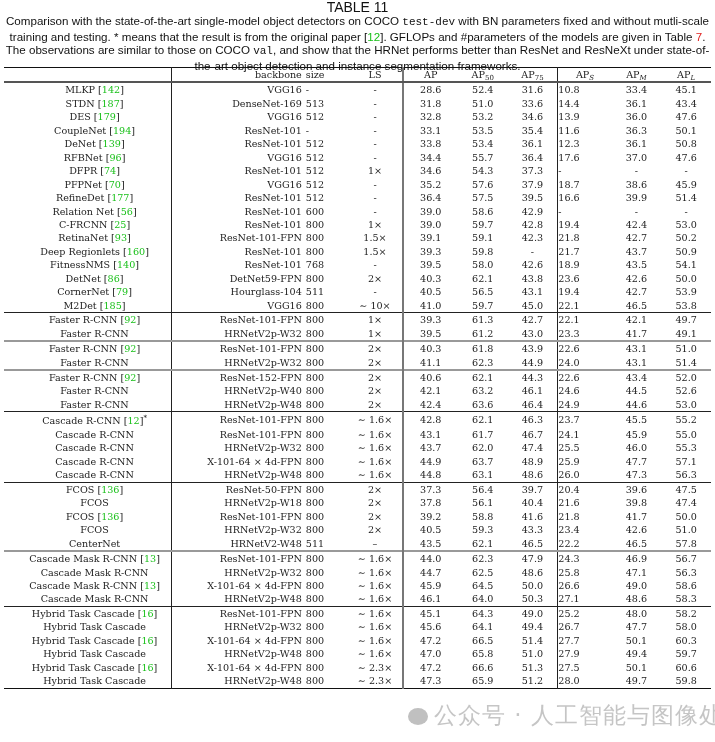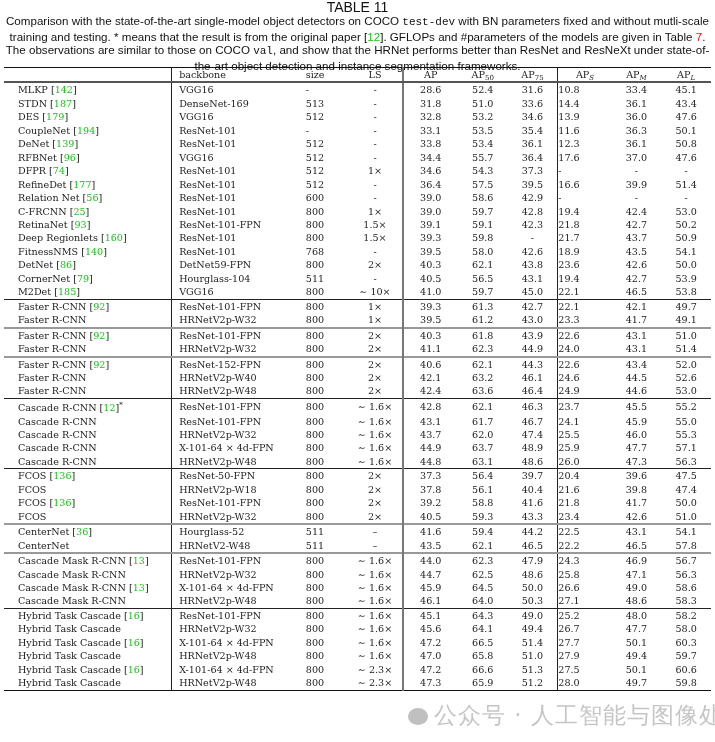--- a/index.html
+++ b/index.html
@@ -31,22 +31,22 @@
     padding: 0;
     height: 13.45px;
     line-height: 13.45px;
     white-space: nowrap;
     font-weight: normal;
   }
   table.results thead tr { border-top: 1.6px solid #111; border-bottom: 2.5px double #555; }
   table.results tbody tr.last { border-bottom: 1.6px solid #111; }
   tr.sep-black { border-top: 1.4px solid #222; }
   tr.sep-gray { border-top: 2px solid #999; }
-  .c-method { width: 155px; padding-left: 14px !important; text-align: left; }
-  .c-backbone { width: 125px; padding-left: 7px !important; text-align: left; border-left: 1.3px solid #222; margin-left: 18px; }
+  .c-method { width: 155px; padding-left: 14px !important; text-align: center; }
+  .c-backbone { width: 125px; padding-left: 7px !important; text-align: right; border-left: 1.3px solid #222; margin-left: 18px; }
   .c-size { width: 50px; text-align: left; padding-left: 4px !important; }
   .c-ls { width: 44px; text-align: center; padding-right: 5px !important; }
   .c-ap { width: 57px; text-align: center; border-left: 2px solid #777; }
   .c-num { width: 52px; text-align: center; }
   .c-aps { width: 56px; border-left: 1.3px solid #222; }
   .c-numr { width: 52px; text-align: center; }
   .ref { color: #19c019; }
   sub { font-size: 7px; font-style: italic; vertical-align: -2px; line-height: 0; }
   .watermark {
     position: absolute; left: 408px; top: 700px;
@@ -161,20 +161,32 @@
         <td class="c-size">512</td>
         <td class="c-ls">1×</td>
         <td class="c-ap">34.6</td>
         <td class="c-num">54.3</td>
         <td class="c-num">37.3</td>
         <td class="c-aps">-</td>
         <td class="c-numr">-</td>
         <td class="c-numr">-</td>
       </tr>
       <tr>
+        <td class="c-method"><span>PFPNet</span><span> [</span><span class="ref">70</span><span>]</span></td>
+        <td class="c-backbone">VGG16</td>
+        <td class="c-size">512</td>
+        <td class="c-ls">-</td>
+        <td class="c-ap">35.2</td>
+        <td class="c-num">57.6</td>
+        <td class="c-num">37.9</td>
+        <td class="c-aps">18.7</td>
+        <td class="c-numr">38.6</td>
+        <td class="c-numr">45.9</td>
+      </tr>
+      <tr>
         <td class="c-method"><span>RefineDet</span><span> [</span><span class="ref">177</span><span>]</span></td>
         <td class="c-backbone">ResNet-101</td>
         <td class="c-size">512</td>
         <td class="c-ls">-</td>
         <td class="c-ap">36.4</td>
         <td class="c-num">57.5</td>
         <td class="c-num">39.5</td>
         <td class="c-aps">16.6</td>
         <td class="c-numr">39.9</td>
         <td class="c-numr">51.4</td>
@@ -459,32 +471,20 @@
         <td class="c-method"><span>FCOS</span></td>
         <td class="c-backbone">HRNetV2p-W32</td>
         <td class="c-size">800</td>
         <td class="c-ls">2×</td>
         <td class="c-ap">40.5</td>
         <td class="c-num">59.3</td>
         <td class="c-num">43.3</td>
         <td class="c-aps">23.4</td>
         <td class="c-numr">42.6</td>
         <td class="c-numr">51.0</td>
-      </tr>
-      <tr class="sep-gray">
-        <td class="c-method"><span>CenterNet</span><span> [</span><span class="ref">36</span><span>]</span></td>
-        <td class="c-backbone">Hourglass-52</td>
-        <td class="c-size">511</td>
-        <td class="c-ls">–</td>
-        <td class="c-ap">41.6</td>
-        <td class="c-num">59.4</td>
-        <td class="c-num">44.2</td>
-        <td class="c-aps">22.5</td>
-        <td class="c-numr">43.1</td>
-        <td class="c-numr">54.1</td>
       </tr>
       <tr>
         <td class="c-method"><span>CenterNet</span></td>
         <td class="c-backbone">HRNetV2-W48</td>
         <td class="c-size">511</td>
         <td class="c-ls">–</td>
         <td class="c-ap">43.5</td>
         <td class="c-num">62.1</td>
         <td class="c-num">46.5</td>
         <td class="c-aps">22.2</td>

